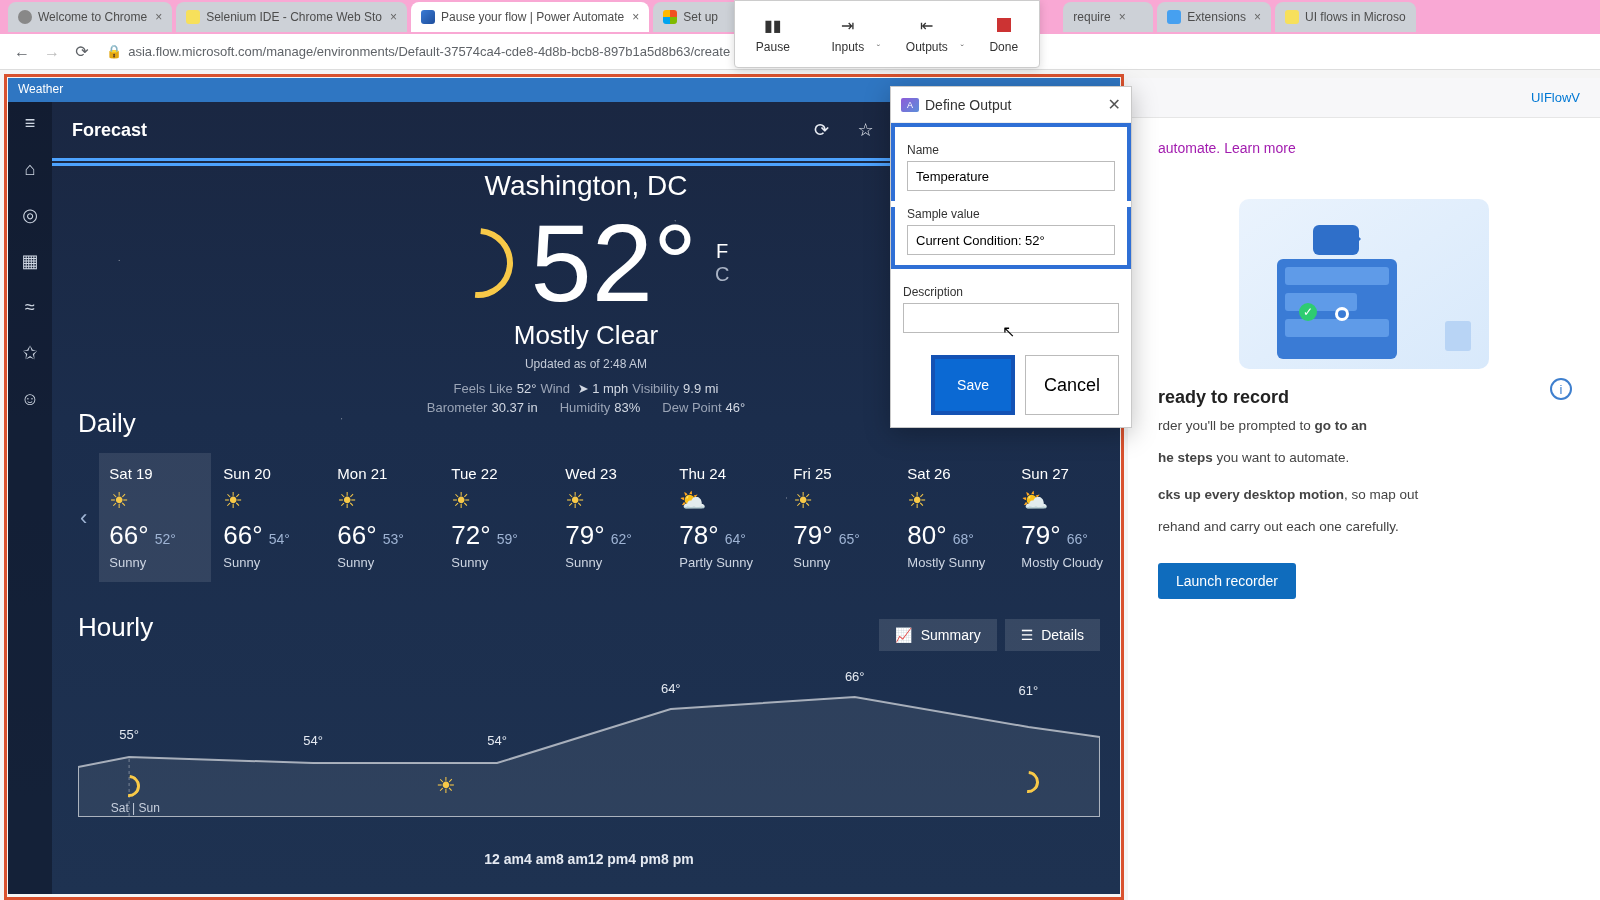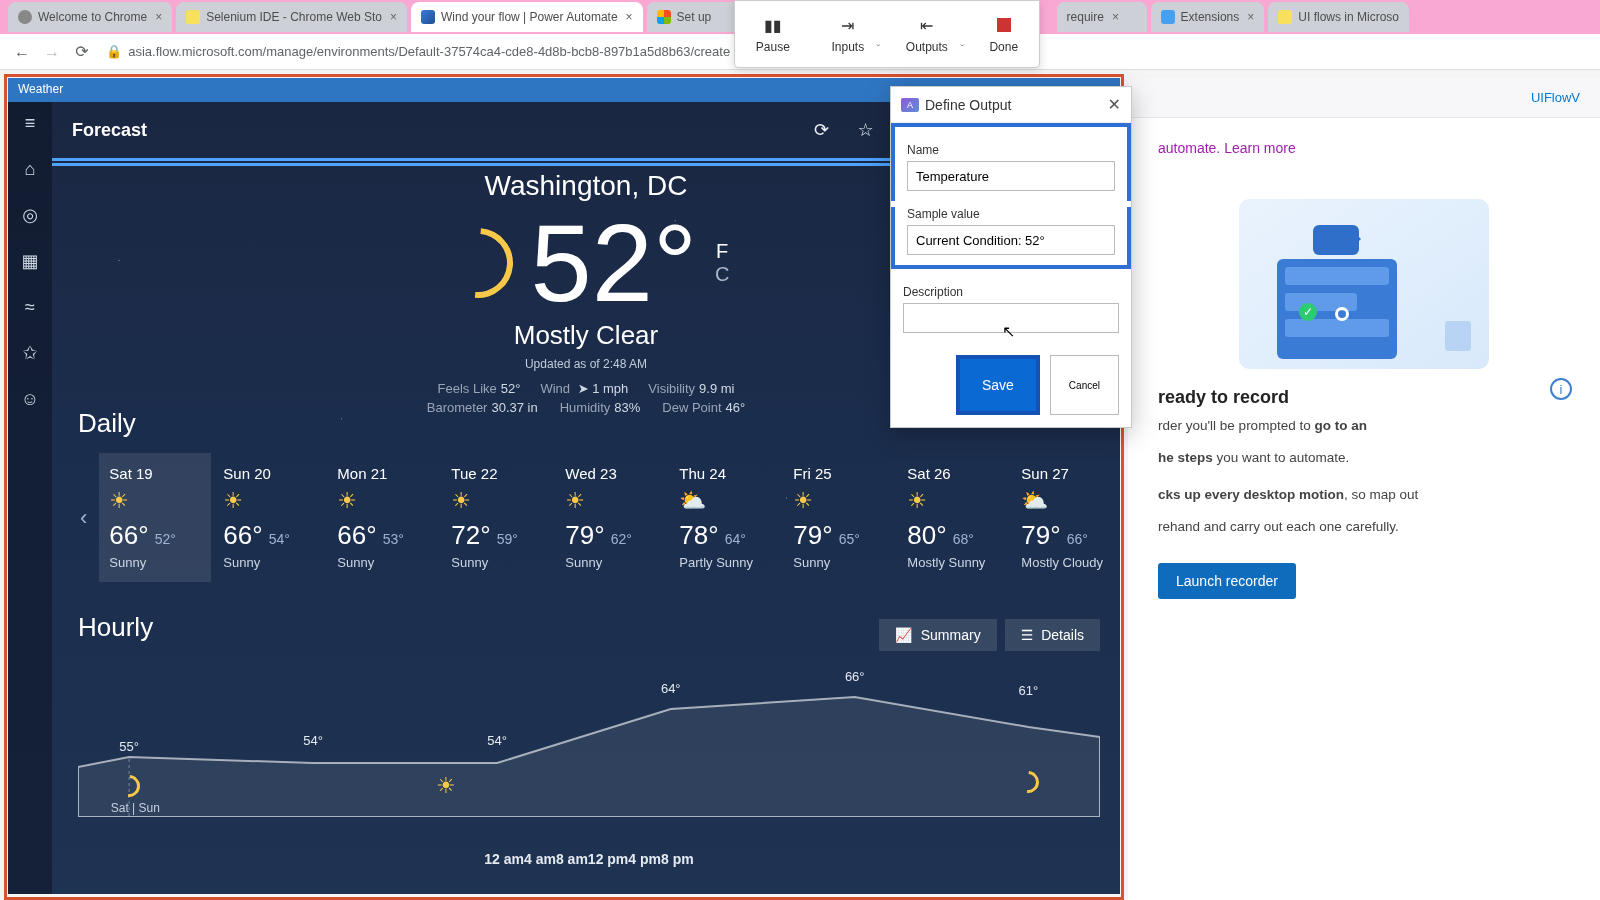--- a/index.html
+++ b/index.html
@@ -42,21 +42,21 @@
 
 .hero { position:absolute; left:44px; top:68px; right:0; text-align:center; }
 .city { font-size:28px; font-weight:300; }
 .temp-row { display:flex; align-items:center; justify-content:center; gap:18px; margin-top:6px; }
 .moon-big { width:70px; height:70px; border:6px solid #f8c948; border-radius:50%; border-left-color:transparent; border-top-color:transparent; transform:rotate(-40deg); }
 .temp-big { font-size:110px; font-weight:200; line-height:1; }
 .units { display:flex; flex-direction:column; font-size:20px; color:#a9b3c4; }
 .units .f { color:#fff; }
 .cond { font-size:26px; font-weight:300; margin-top:2px; }
 .updated { font-size:12px; color:#c4cbd8; margin-top:6px; }
-.metrics { font-size:13px; color:#d2d8e3; margin-top:10px; display:flex; gap:20px; justify-content:center; }
+.metrics { font-size:13px; color:#d2d8e3; margin-top:10px; display:flex; gap:4px; justify-content:center; }
 .metrics2 { font-size:13px; color:#d2d8e3; margin-top:4px; display:flex; gap:22px; justify-content:center; }
 .metrics .lbl, .metrics2 .lbl { color:#9aa4b6; margin-right:4px; }
 
 .daily { position:absolute; left:70px; top:306px; right:20px; }
 .sec-title { font-size:26px; font-weight:300; margin-bottom:14px; }
 .daily-row { display:flex; align-items:center; gap:10px; }
 .chev { color:#9fb4d4; font-size:22px; padding:0 2px; }
 .day { width:112px; padding:12px 10px; }
 .day.selected { background: rgba(255,255,255,.1); position:relative; }
 .day .dname { font-size:15px; }
@@ -102,41 +102,41 @@
 .dlg-head { display:flex; align-items:center; padding:8px 10px; border-bottom:1px solid #eee; }
 .dlg-head .t { font-size:14px; color:#333; margin-left:6px; flex:1; }
 .dlg-head .close { font-size:16px; color:#555; }
 .dlg-body { padding:10px 12px; }
 .dlg-body.top { border:4px solid #2f6fd5; border-bottom:none; }
 .dlg-body.top2 { border:4px solid #2f6fd5; border-top:none; padding-top:0; }
 .fld-label { font-size:12px; color:#333; margin:6px 0 4px; }
 .fld-input { width:100%; height:30px; border:1px solid #bbb; padding:0 8px; font-size:13px; }
 .dlg-actions { display:flex; justify-content:flex-end; gap:10px; padding:12px; }
 .btn-save { background:#0b69d3; color:#fff; border:4px solid #1452b4; padding:18px 22px; font-size:14px; position:relative; }
-.btn-cancel { background:#fff; border:1px solid #bbb; padding:8px 18px; font-size:10px; }
+.btn-cancel { background:#fff; border:1px solid #bbb; padding:8px 18px; font-size:18px; }
 .cursor { position:absolute; left:1002px; top:252px; font-size:16px; color:#000; z-index:70; pointer-events:none; }
 .aa-ico { width:18px; height:14px; background:linear-gradient(135deg,#8e5bd9,#5b8ed9); border-radius:2px; display:flex; align-items:center; justify-content:center; color:#fff; font-size:9px; }
 </style>
 </head>
 <body>
 
 <div class="tabstrip">
   <div class="tab inactive">
       <span class="favicon" style="background:#888;border-radius:50%"></span>
       <span>Welcome to Chrome</span>
       <span class="close">×</span>
     </div>
   <div class="tab inactive">
       <span class="favicon" style="background:#f7e05b"></span>
       <span>Selenium IDE - Chrome Web Sto</span>
       <span class="close">×</span>
     </div>
   <div class="tab">
       <span class="favicon" style="background:linear-gradient(135deg,#3a7bd5,#1e4e9c)"></span>
-      <span>Wind your flow | Power Automate</span>
+      <span>Pause your flow | Power Automate</span>
       <span class="close">×</span>
     </div>
   <div class="tab inactive" style="min-width:100px">
       <span class="favicon" style="background:conic-gradient(#f25022 0 25%,#7fba00 0 50%,#00a4ef 0 75%,#ffb900 0)"></span>
       <span>Set up</span>
     </div>
   <div style="width:306px"></div>
   <div class="tab inactive" style="min-width:90px">
       <span>require</span>
       <span class="close">×</span>
@@ -307,21 +307,21 @@
         <div class="pillbtn">
             <span>☰</span>
             <span>Details</span>
           </div>
       </div>
       <div class="chart">
         <svg viewBox="0 0 1000 150" preserveAspectRatio="none">
           <path d="M 0 100 L 50 90 L 230 96 L 410 96 L 580 42 L 760 30 L 930 60 L 1000 70 L 1000 150 L 0 150 Z" fill="rgba(255,255,255,.08)" stroke="rgba(255,255,255,.6)" stroke-width="2"></path>
           <line x1="50" y1="92" x2="50" y2="150" stroke="rgba(255,255,255,.35)" stroke-dasharray="3,3"></line>
         </svg>
-        <div class="lbl" style="left:5%;top:72px">55°</div>
+        <div class="lbl" style="left:5%;top:60px">55°</div>
         <div class="lbl" style="left:23%;top:66px">54°</div>
         <div class="lbl" style="left:41%;top:66px">54°</div>
         <div class="lbl" style="left:58%;top:14px">64°</div>
         <div class="lbl" style="left:76%;top:2px">66°</div>
         <div class="lbl" style="left:93%;top:16px">61°</div>
         <div class="moon-sm" style="left:5%;top:108px"></div>
         <div class="sun-icon-sm" style="left:36%;top:106px">☀</div>
         <div class="moon-sm" style="left:93%;top:104px"></div>
         <div class="satsun" style="left:3.2%;top:134px"><span>Sat</span> | <span>Sun</span></div>
         <div class="xaxis" id="xaxis">

